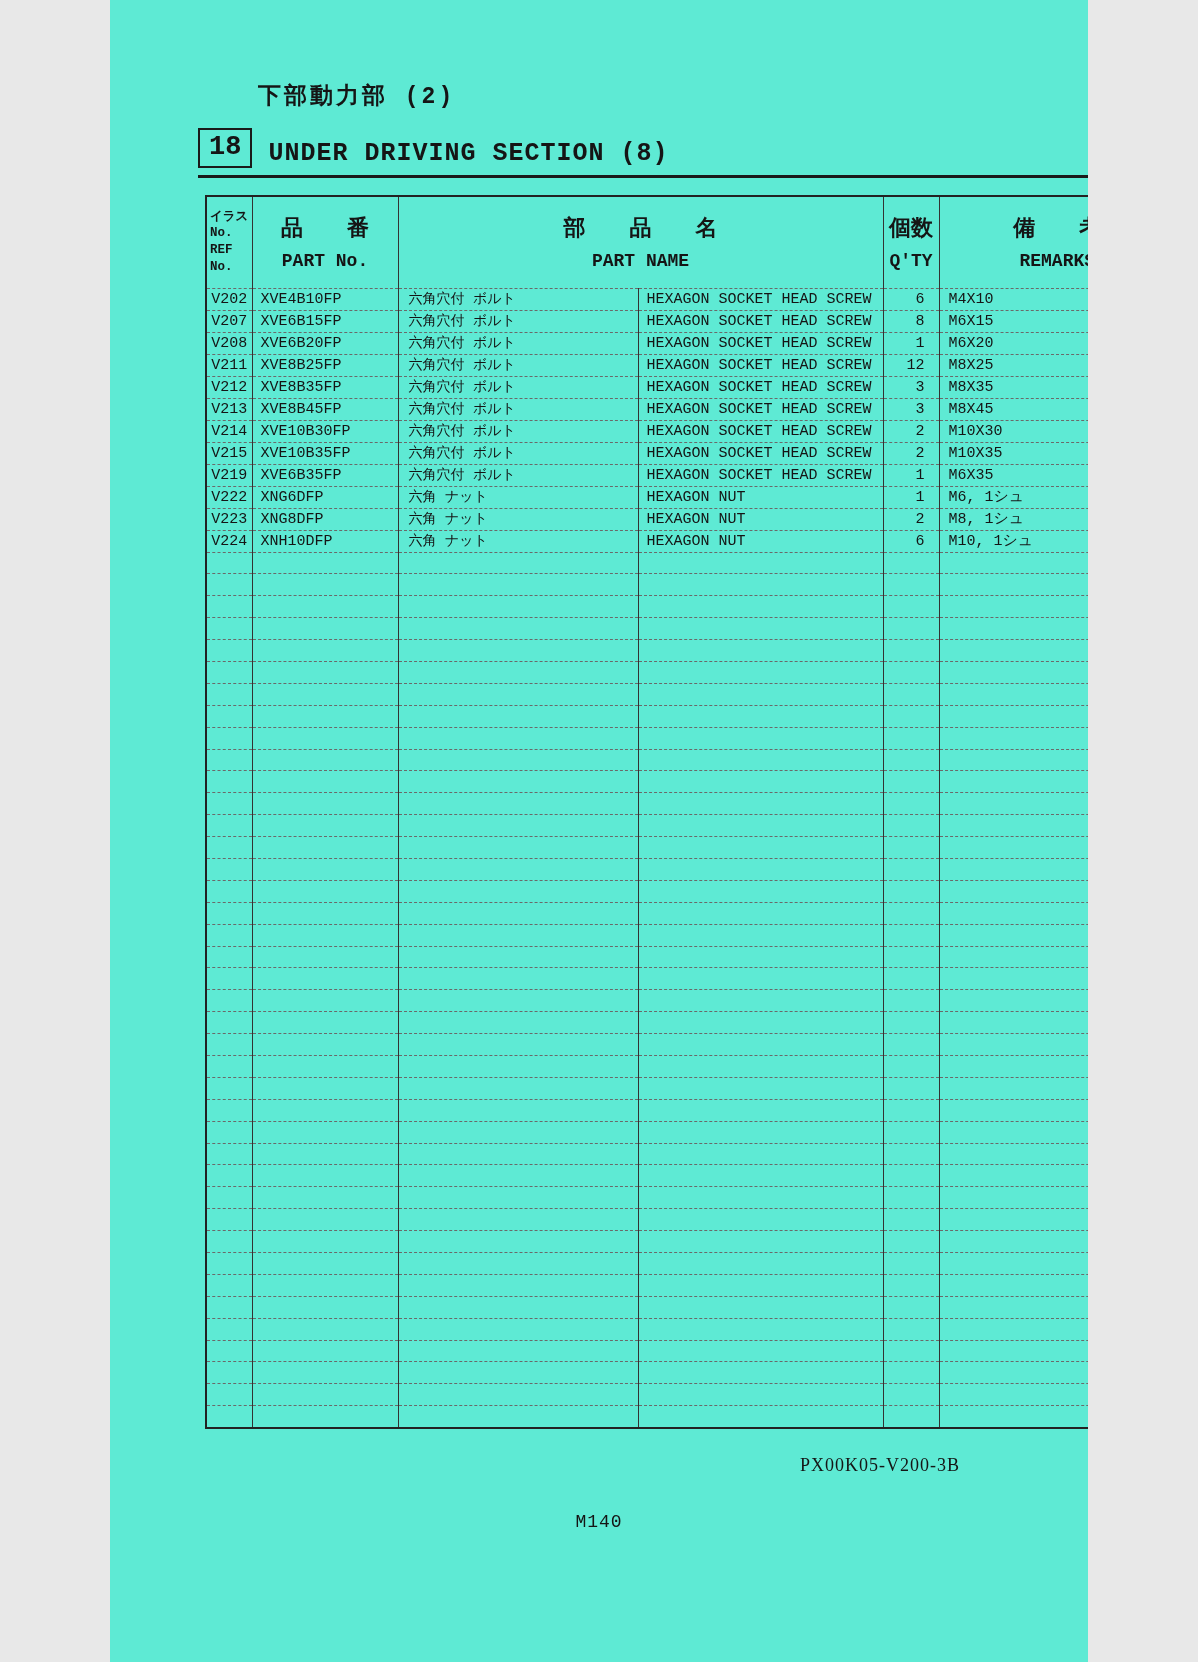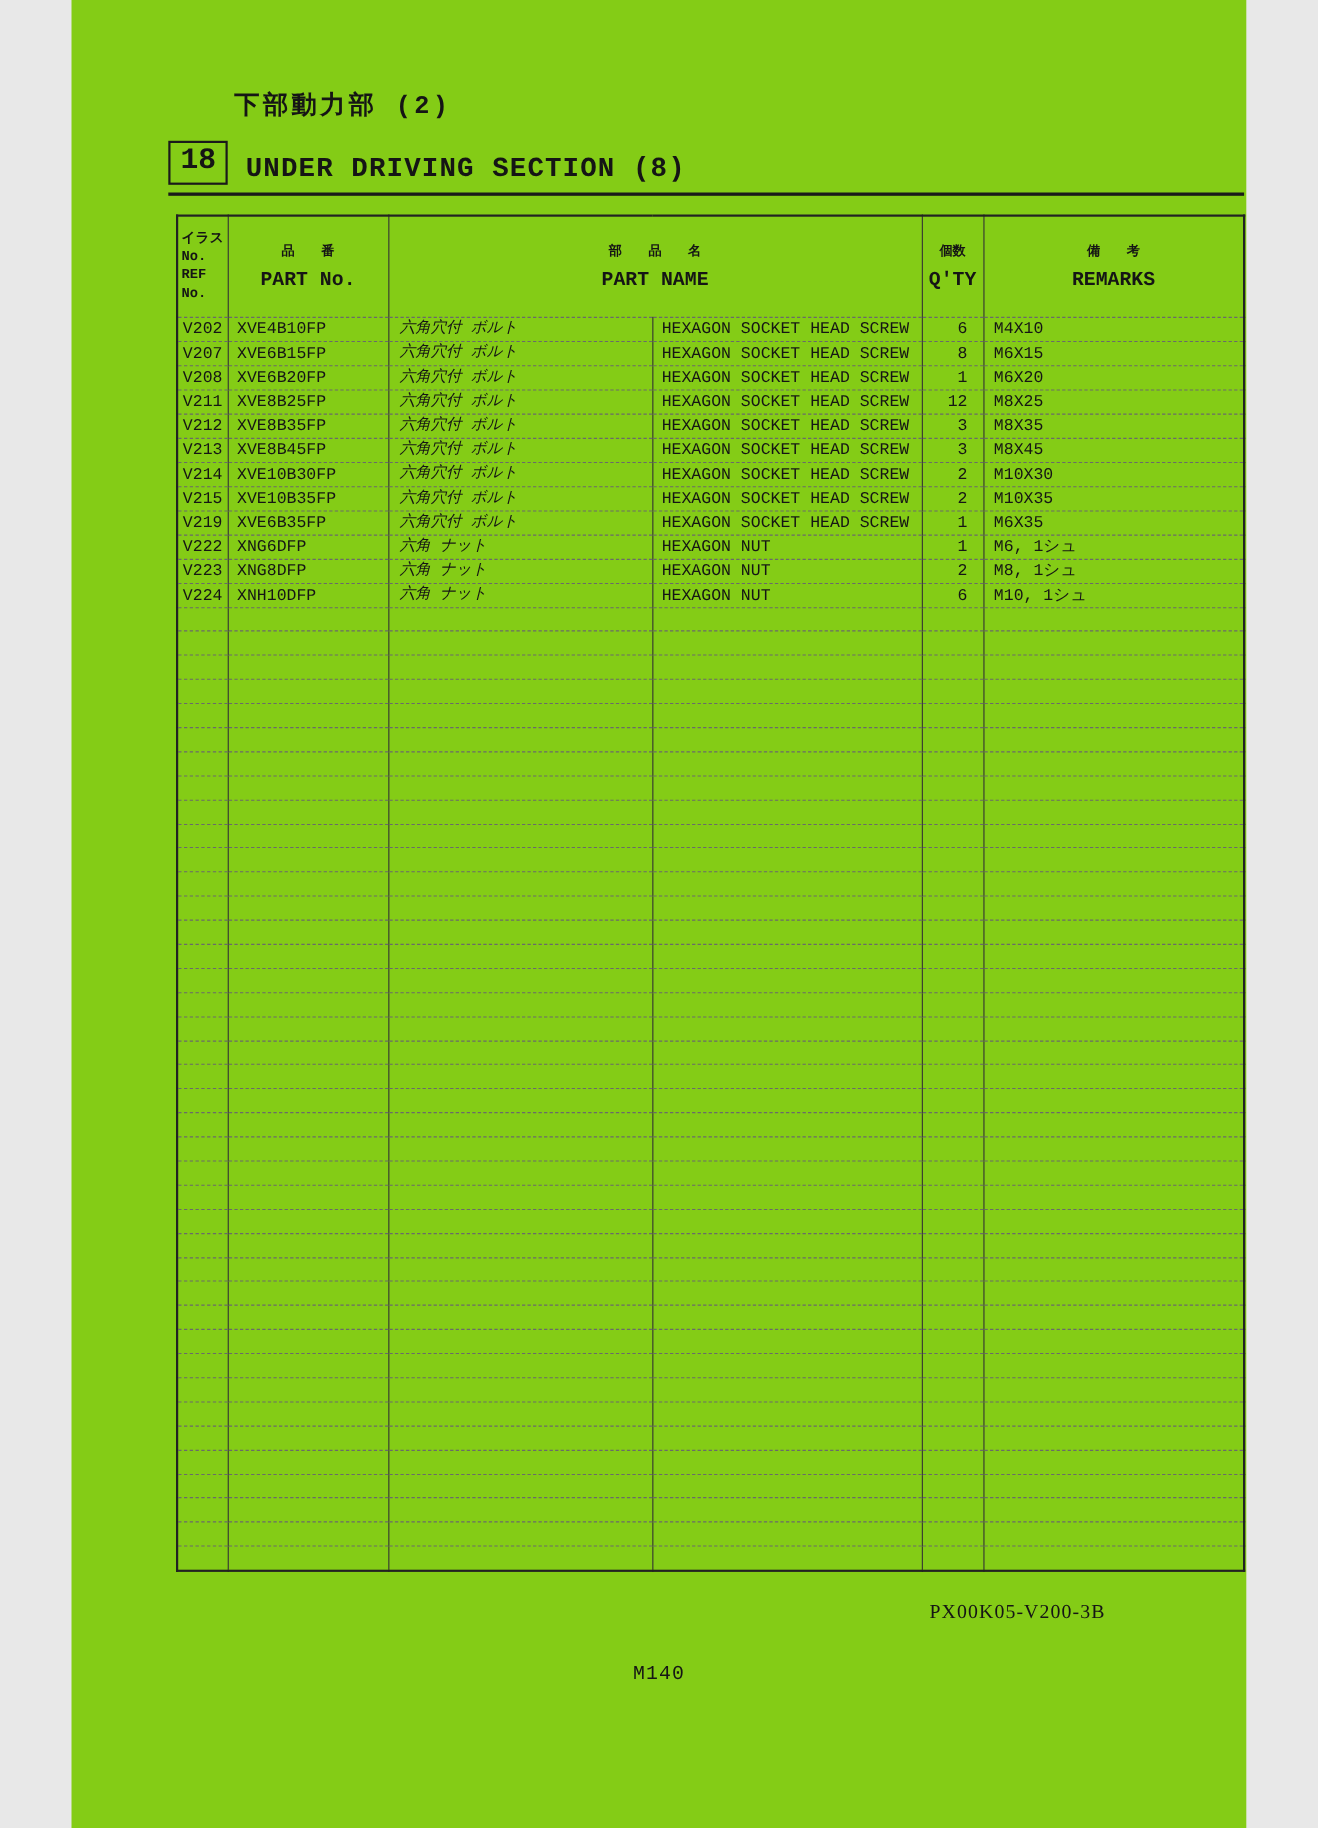--- a/index.html
+++ b/index.html
@@ -1,20 +1,20 @@
 <!DOCTYPE html>
 <html><head>
 <meta charset="utf-8">
 <style>
   * { margin:0; padding:0; box-sizing:border-box; }
   html,body { background:#e8e8e8; }
   body { font-family:"Liberation Mono","DejaVu Sans Mono",monospace; color:#151515; }
   .page {
-    position:relative; width:1068px; height:1662px;
-    background:#84cc16; margin:0 auto; overflow:hidden;
+    position:relative; width:978px; height:1662px;
+    background:#5eead4; margin:0 auto; overflow:hidden;
   }
   .jp-title {
     position:absolute; left:148px; top:80px;
     font-size:23px; letter-spacing:3px; font-weight:bold;
   }
   .section-header {
     position:absolute; left:88px; top:128px; width:978px;
     display:flex; align-items:flex-end; gap:16px;
     border-bottom:3px solid #1a1a1a; padding-bottom:7px;
   }
@@ -28,30 +28,30 @@
     position:absolute; left:95px; top:195px; width:970px;
     border-collapse:collapse; table-layout:fixed;
     border:2px solid #222;
   }
   table.parts th, table.parts td {
     border-left:1.5px solid #333; border-right:1.5px solid #333;
     border-top:1px dashed #6a6a6a; border-bottom:1px dashed #6a6a6a;
     overflow:hidden; white-space:nowrap;
   }
   
-  td.c-name-jp, th.h-spacerA { border-right:1px solid #555;font-style:italic; }
+  td.c-name-jp, th.h-spacerA { border-right:1px solid #555; }
   td.c-name-en { border-left:1px solid #555; }
 
   thead th {
     border-bottom:1.5px solid #222; border-top:none;
     height:92px; vertical-align:middle; font-weight:bold;
     font-size:16px; text-align:center; padding:2px 4px;
   }
   th.h-ref { font-size:12.5px; text-align:left; line-height:1.35; padding-left:3px; font-weight:bold; }
-  .hdr-jp { display:block; font-size:12px; margin-bottom:8px; }
+  .hdr-jp { display:block; font-size:22px; margin-bottom:8px; }
   .hdr-en { display:block; font-size:18px; font-weight:bold; }
 
   tbody td { height:21.9px; font-size:15px; line-height:21px; padding:0 4px; }
   td.c-ref     { text-align:center; }
   td.c-part-no { padding-left:8px; }
   td.c-name-jp { padding-left:10px; font-size:14px; }
   td.c-name-en { padding-left:8px; }
   td.c-qty     { text-align:right; padding-right:14px; }
   td.c-remarks { padding-left:9px;margin-top:27px; }
 

